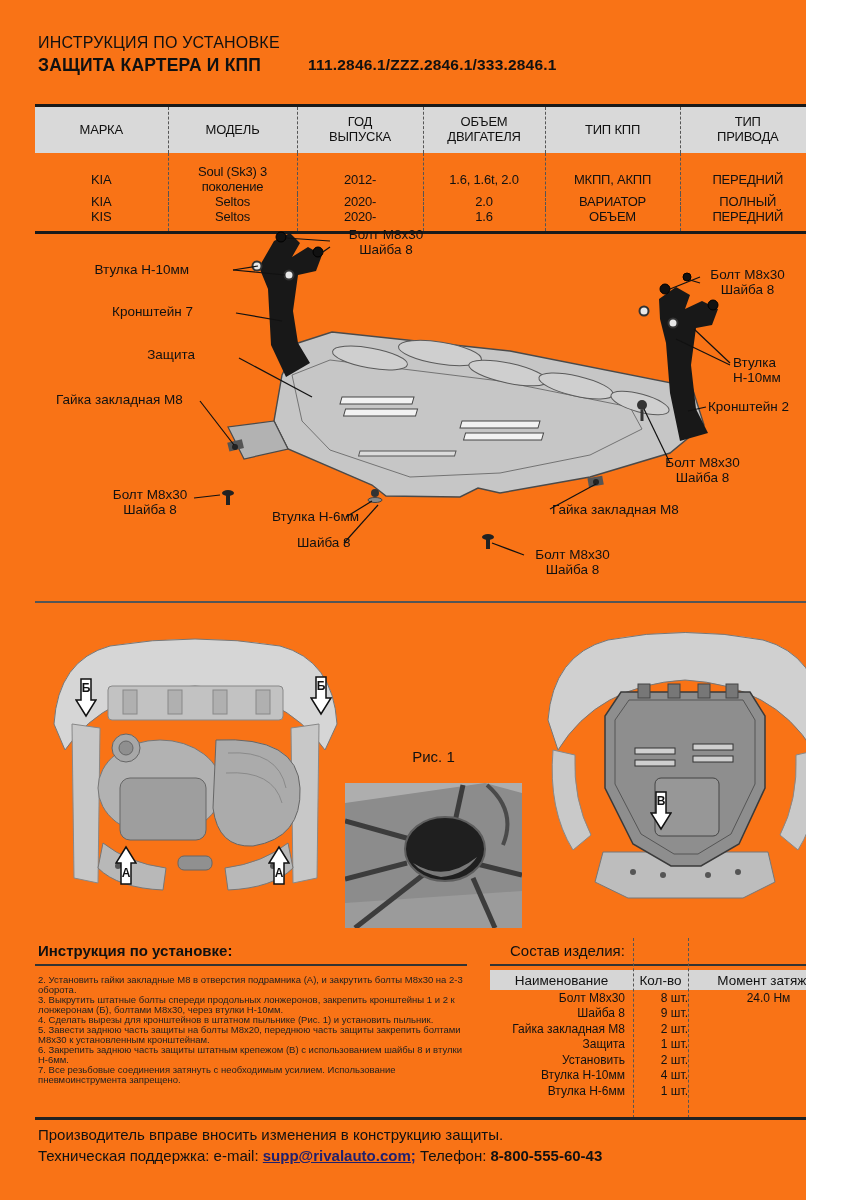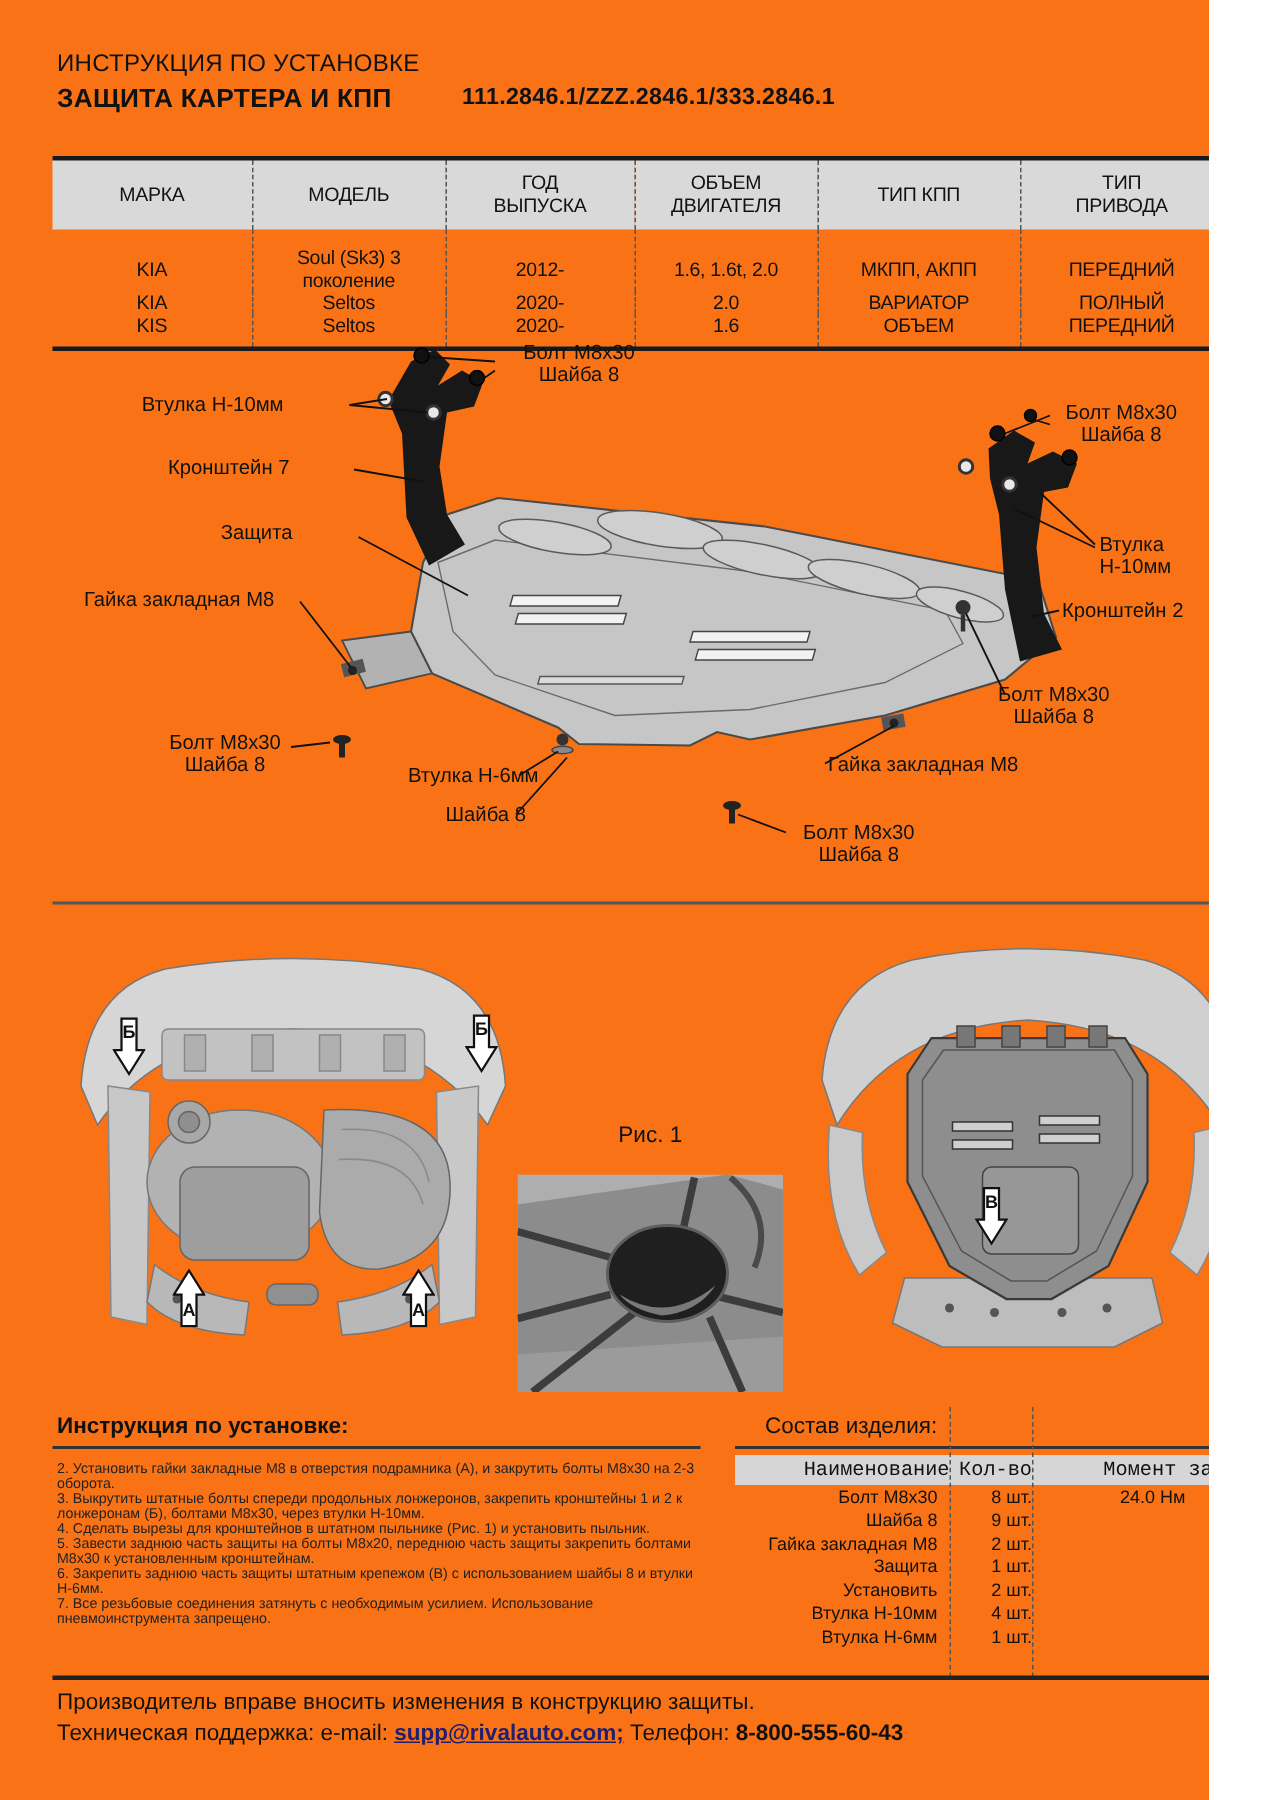--- a/index.html
+++ b/index.html
@@ -46,21 +46,21 @@
   .instr-title{left:38px;top:942px;font-size:15px;font-weight:bold;}
   .instr-rule{left:35px;top:964px;width:432px;height:2px;background:#333;}
   .instr-steps{left:38px;top:975px;width:448px;font-size:9.5px;line-height:10px;color:#222;}
   .instr-steps div{margin:0 0 0 0;}
   
   .parts-title{left:510px;top:942px;font-size:15px;font-weight:normal;}
   .parts-rule{left:490px;top:964px;width:359px;height:2px;background:#333;}
   .parts-table{left:490px;top:970px;width:359px;}
   .parts-head{display:grid;grid-template-columns:143px 55px 161px;background:#d6d6d6;height:20px;
     align-items:center;font-size:13.5px;}
-  .parts-head span{text-align:right;font-family:Liberation Mono, monospace;}
+  .parts-head span{text-align:center;}
   .parts-row{display:grid;grid-template-columns:143px 55px 161px;height:15.5px;font-size:12px;
     align-items:center;}
   .parts-row .pname{text-align:right;padding-right:8px;}
   .parts-row .pqty{text-align:right;}
   .parts-row .ptrq{text-align:center;}
   .vdash{position:absolute;top:938px;height:180px;width:0;border-left:1px dashed #555;}
   .vdash1{left:633px;} .vdash2{left:688px;}
   
   .foot-rule{left:35px;top:1117px;width:780px;height:2.5px;background:#222;}
   .foot-line1{left:38px;top:1126px;font-size:15px;}

